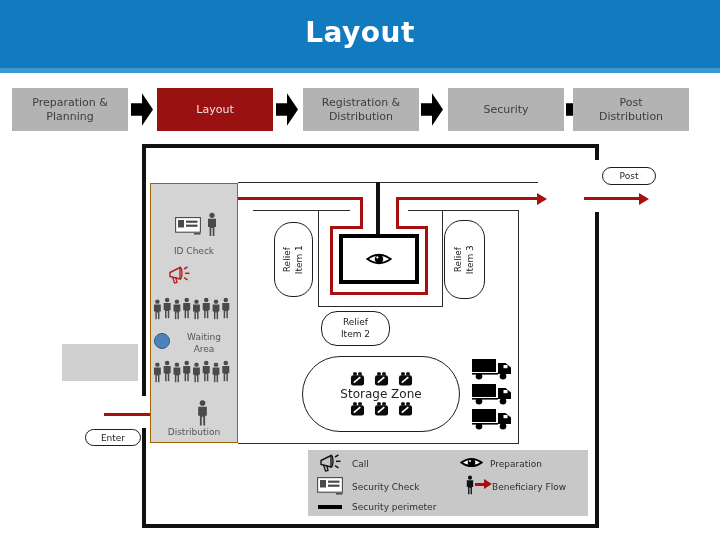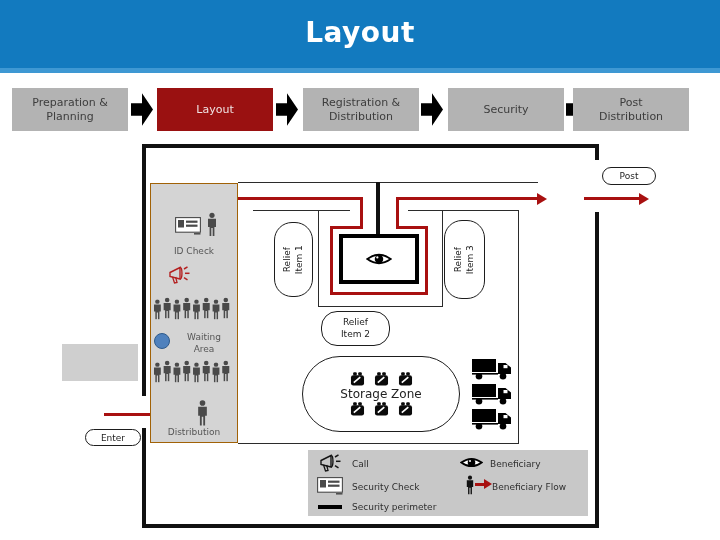--- a/index.html
+++ b/index.html
@@ -284,21 +284,21 @@
     <div class="llbl" style="left:44px;top:9px">Call</div>
     <svg class="lic" style="left:9px;top:27px" width="27" height="18">
         <use href="#sym-idcard" xlink:href="#sym-idcard" width="27" height="18"></use>
       </svg>
     <div class="llbl" style="left:44px;top:32px">Security Check</div>
     <div class="perim-sample"></div>
     <div class="llbl" style="left:44px;top:52px">Security perimeter</div>
     <svg class="lic" style="left:152px;top:6px" width="23" height="13">
         <use href="#sym-eye" xlink:href="#sym-eye" width="23" height="13"></use>
       </svg>
-    <div class="llbl" style="left:182px;top:9px">Beneficiary</div>
+    <div class="llbl" style="left:182px;top:9px">Preparation</div>
     <svg class="lic" style="left:158px;top:25px;fill:#111" width="8" height="20">
         <use href="#sym-person" xlink:href="#sym-person" width="8" height="20"></use>
       </svg>
     <div class="rline" style="position:absolute;left:167px;top:33px;width:11px;height:3px"></div>
     <div class="ah-right" style="left:176px;top:29px;border-top-width:5px;border-bottom-width:5px;border-left-width:8px"></div>
     <div class="llbl" style="left:184px;top:32px">Beneficiary Flow</div>
   </div>
 
 </div>
 

